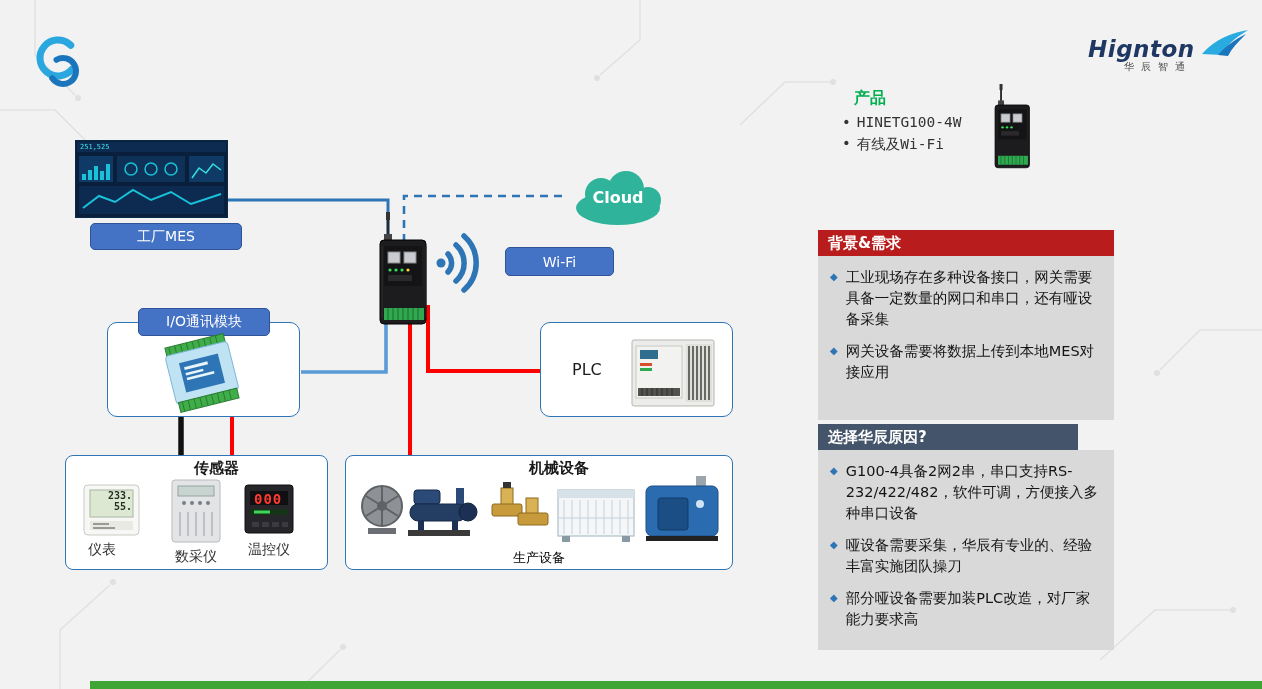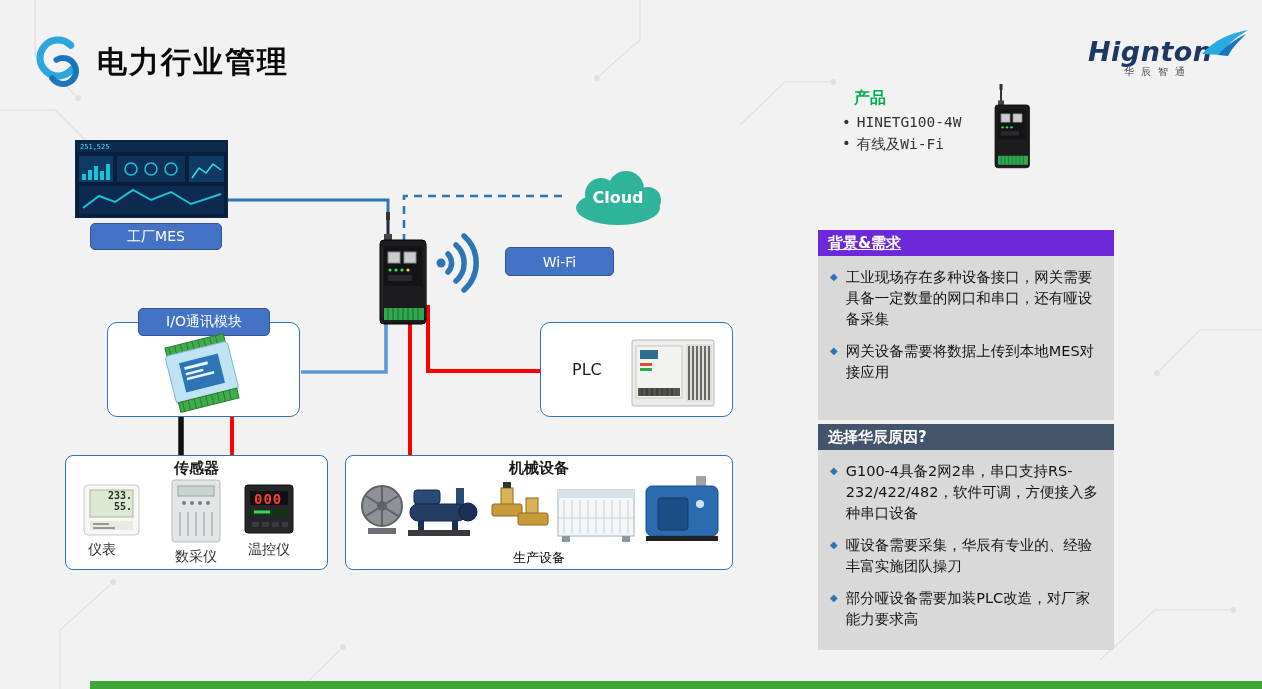--- a/index.html
+++ b/index.html
@@ -2,44 +2,44 @@
 <html><head>
 <meta charset="utf-8">
 <style>
   html,body{margin:0;padding:0;background:#e9e9e9;}
   body{font-family:"DejaVu Sans","Liberation Sans",sans-serif;}
   #stage{position:relative;width:1262px;height:689px;background:#F2F2F2;overflow:hidden;margin:0 auto;}
   .abs{position:absolute;}
 
   
   .page-title{font-size:30px;font-weight:bold;color:#0a0a0a;letter-spacing:2px;}
-  .brand-name{font-size:27px;font-weight:bold;font-style:italic;color:#1F3763;letter-spacing:0.5px;}
+  .brand-name{font-size:23px;font-weight:bold;font-style:italic;color:#1F3763;letter-spacing:0.5px;}
   .brand-sub{font-size:10px;color:#4a4a4a;letter-spacing:7px;padding-left:36px;margin-top:-2px;}
 
   
   .product-heading{color:#00B050;font-weight:bold;font-size:16px;font-family:"DejaVu Sans Mono",monospace;}
   .product-item{font-size:14.5px;color:#333;font-family:"DejaVu Sans Mono",monospace;margin-top:5px;display:flex;gap:6px;}
   .pdot{color:#333;}
 
   
   .btn-blue{background:#4472C4;border:1.3px solid #2F5597;border-radius:5px;color:#fff;
             display:flex;align-items:center;justify-content:center;font-size:14px;box-sizing:border-box;}
   .diagram-box{background:#fff;border:1.4px solid #2E75B6;border-radius:10px;box-sizing:border-box;}
-  .box-title{font-size:15px;font-weight:bold;color:#1a1a1a;text-align:center;}
+  .box-title{font-size:15px;font-weight:bold;color:#1a1a1a;text-align:center;padding-left:20px;}
   .box-caption{font-size:13px;color:#000000;text-align:center;}
   .dev-label{font-size:14px;color:#333;text-align:center;}
   .plc-text{font-size:16px;color:#1a1a1a;}
   .cloud-label{color:#fff;font-weight:bold;font-size:16px;text-align:center;}
   .mes-metric{font-size:7px;color:#41E3E8;font-family:"DejaVu Sans Mono",monospace;}
   .lcd{font-family:"DejaVu Sans Mono",monospace;font-weight:bold;}
 
   
   .panel-header{color:#fff;font-weight:bold;font-size:15px;display:flex;align-items:center;
                 padding-left:10px;box-sizing:border-box;}
-  .ph-orange{background:#6d28d9;text-decoration:underline;}
+  .ph-orange{background:#b91c1c;}
   .ph-slate{background:#44546A;}
   .panel-body{background:#D9D9D9;padding:11px 12px 6px 12px;box-sizing:border-box;}
   .bullet{display:flex;gap:8px;margin-bottom:11px;font-size:14.5px;line-height:1.45;color:#141414;}
   .bullet .marker{color:#2E75B6;font-size:10px;line-height:20px;flex:0 0 auto;}
 
   .footer-bar{background:#3FA535;}
 </style>
 </head>
 <body>
 
@@ -80,21 +80,20 @@
 
     <path d="M181 416 L181 457" stroke="#111111" stroke-width="5.5" fill="none"></path>
     <path d="M232 416 L232 457" stroke="#FF0000" stroke-width="4" fill="none"></path>
   </svg>
 
   <svg class="abs" style="left:28px;top:32px;" width="64" height="64" viewBox="0 0 64 64">
     <circle cx="30" cy="26" r="18" fill="none" stroke="#2AA7DF" stroke-width="7" stroke-linecap="round" stroke-dasharray="86 28" transform="rotate(40 30 26)"></circle>
     <circle cx="35" cy="39" r="13" fill="none" stroke="#1B75BC" stroke-width="6" stroke-linecap="round" stroke-dasharray="60 22" transform="rotate(-120 35 39)"></circle>
   </svg>
 
-  <div class="abs page-title" style="left:97px;top:42px;">电力行业管理</div>
 
   <div class="abs" style="left:1088px;top:36px;width:162px;">
     <svg class="abs" style="left:112px;top:-6px;" width="50" height="26" viewBox="0 0 50 26">
       <path d="M2 24 C16 8 32 3 48 0 C34 9 28 13 22 25 Z" fill="#29ABE2"></path>
       <path d="M18 25 C26 16 34 10 46 4 C38 12 32 18 28 26 Z" fill="#1B75BC"></path>
     </svg>
     <div class="brand-name">Hignton</div>
     <div class="brand-sub">华辰智通</div>
   </div>
 
@@ -151,21 +150,21 @@
         <circle cx="76" cy="29" r="6"></circle>
         <circle cx="96" cy="29" r="6"></circle>
     </g>
     <rect x="114" y="16" width="35" height="26" fill="#0F3A66"></rect>
     <polyline points="117,38 124,28 131,33 138,24 146,30" fill="none" stroke="#35E0E0" stroke-width="1.5"></polyline>
     <rect x="4" y="46" width="145" height="28" fill="#0D2A50"></rect>
     <polyline points="8,68 24,56 40,62 58,50 76,60 96,52 116,64 146,54" fill="none" stroke="#19C2D8" stroke-width="2"></polyline>
   </svg>
   <div class="abs mes-metric" style="left:80px;top:143px;">251,525</div>
 
-  <div class="abs btn-blue" style="left:90px;top:223px;width:132px;height:27px;">工厂MES</div>
+  <div class="abs btn-blue" style="left:90px;top:223px;width:152px;height:27px;">工厂MES</div>
 
   <svg class="abs" style="left:376px;top:212px;" width="56" height="115" viewBox="0 0 56 115">
     <line x1="12" y1="2" x2="12" y2="26" stroke="#2a2a2a" stroke-width="2.5"></line>
     <rect x="10" y="0" width="4" height="8" fill="#333"></rect>
     <rect x="8" y="22" width="8" height="6" fill="#444"></rect>
     <rect x="4" y="28" width="46" height="84" rx="4" fill="#1C1C1E" stroke="#000"></rect>
     <g stroke="#2e2e30" stroke-width="1">
         <line x1="6" y1="34" x2="6" y2="106"></line>
         <line x1="50" y1="34" x2="50" y2="106"></line>
       </g>
@@ -396,21 +395,21 @@
     <div class="bullet">
       <span class="marker">◆</span>
       <span>工业现场存在多种设备接口，网关需要具备一定数量的网口和串口，还有哑设备采集</span>
     </div>
     <div class="bullet">
       <span class="marker">◆</span>
       <span>网关设备需要将数据上传到本地MES对接应用</span>
     </div>
   </div>
 
-  <div class="abs panel-header ph-slate" style="left:818px;top:424px;width:296px;height:26px;">选择华辰原因?</div>
+  <div class="abs panel-header ph-slate" style="left:818px;top:424px;width:260px;height:26px;">选择华辰原因?</div>
   <div class="abs panel-body" style="left:818px;top:450px;width:296px;height:200px;">
     <div class="bullet">
       <span class="marker">◆</span>
       <span>G100-4具备2网2串，串口支持RS-232/422/482，软件可调，方便接入多种串口设备</span>
     </div>
     <div class="bullet">
       <span class="marker">◆</span>
       <span>哑设备需要采集，华辰有专业的、经验丰富实施团队操刀</span>
     </div>
     <div class="bullet">

